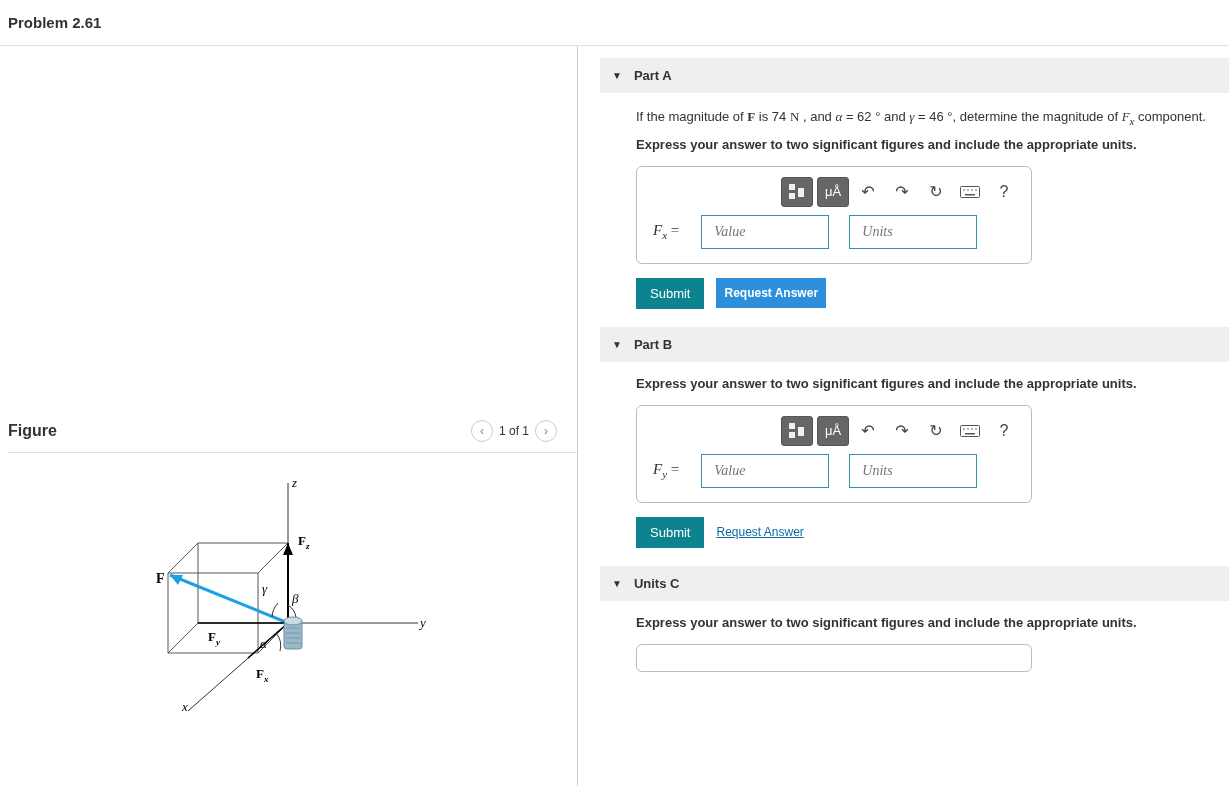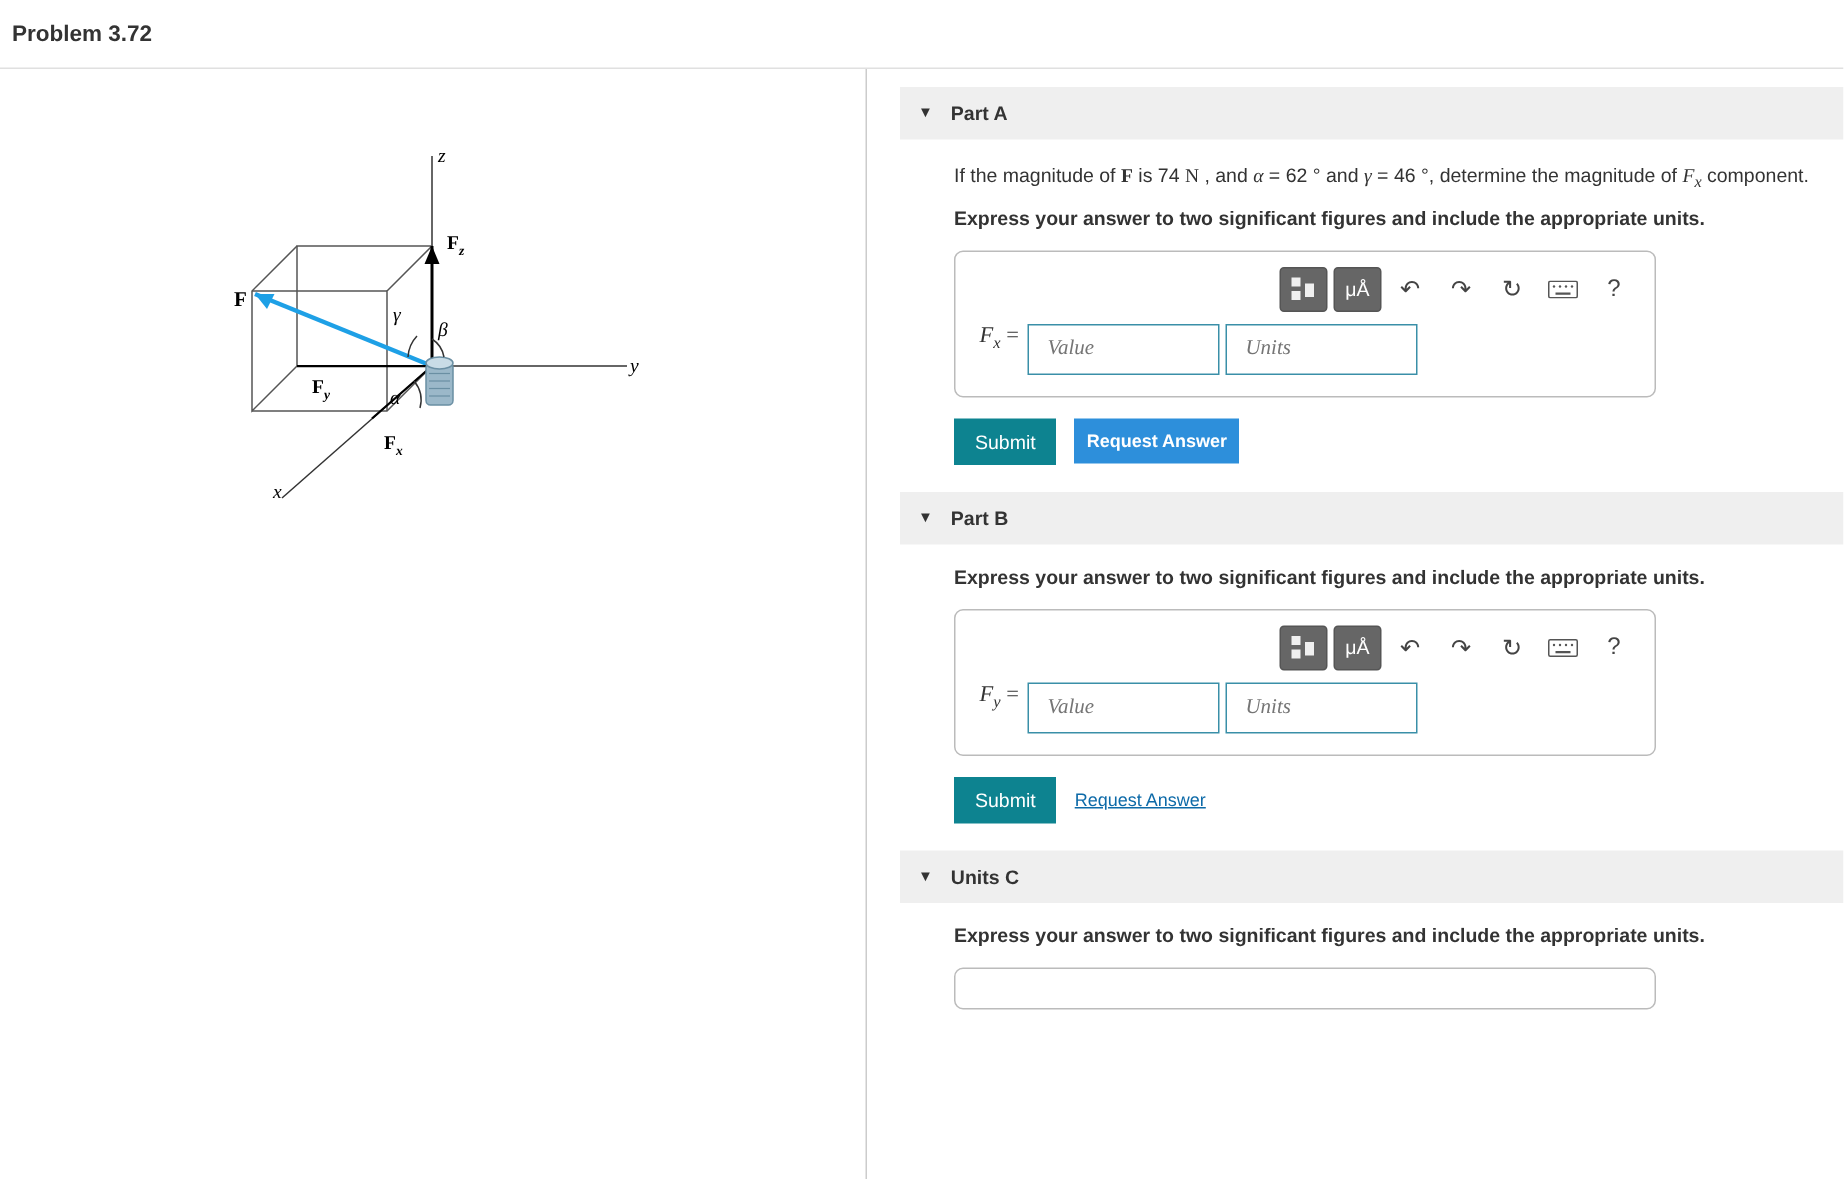--- a/index.html
+++ b/index.html
@@ -101,21 +101,21 @@
     font-weight: bold;
     font-size: 13px;
     margin-bottom: 14px;
   }
   .serif { font-family: 'Times New Roman', serif; }
   .ital2 { font-style: italic; }
   
   .answer-box {
     border: 1px solid #bbb;
     border-radius: 6px;
-    width: 468px;
+    width: 396px;
     padding: 4px 4px 14px 4px;
     margin-bottom: 14px;
   }
   .toolbar {
     display: flex;
     justify-content: flex-end;
     align-items: center;
     gap: 4px;
     padding: 6px 8px 8px 8px;
   }
@@ -130,22 +130,23 @@
     background: #666;
     color: #fff;
     border: 1px solid #555;
     border-radius: 3px;
     height: 30px;
     width: 32px;
     font-size: 13px;
   }
   .input-row {
     display: flex;
+    align-items: center;
     padding: 0 12px 0 12px;
-    gap: 4px;
+    gap: 20px;
   }
   .varlabel {
     font-family: 'Times New Roman', serif;
     font-style: italic;
     font-size: 15px;
     padding-right: 2px;
   }
   .varlabel sub { font-size: 11px; font-style: italic; }
   .vu-input {
     height: 34px;
@@ -169,26 +170,34 @@
   }
   .btn-submit { background: #0d8390; color: #fff; }
   .btn-request-filled { background: #2d8fdb; color: #fff; font-weight: bold; font-size: 12px; padding: 8px 8px; }
   .link-request { color: #0d6aa8; text-decoration: underline; font-size: 12px; cursor: pointer; }
   
   .fig-svg { width: 300px; height: 240px; }
 </style>
 </head>
 <body>
 
-<div class="problem-title">Problem 3.72</div>
+<div class="problem-title">Problem 2.61</div>
 
 <div class="main-split">
 
   <div class="left-col">
 
+    <div class="figure-hdr">
+      <h3>Figure</h3>
+      <div class="pager">
+        <div class="circ-btn">‹</div>
+        <span>1 of 1</span>
+        <div class="circ-btn">›</div>
+      </div>
+    </div>
 
     <div class="figure-body">
       <svg class="fig-svg" viewBox="0 0 300 240">
 
         <g stroke="#333" stroke-width="1" fill="none">
           <line x1="150" y1="150" x2="150" y2="10"></line>
           <line x1="150" y1="150" x2="280" y2="150"></line>
           <line x1="150" y1="150" x2="50" y2="238"></line>
         </g>
 

